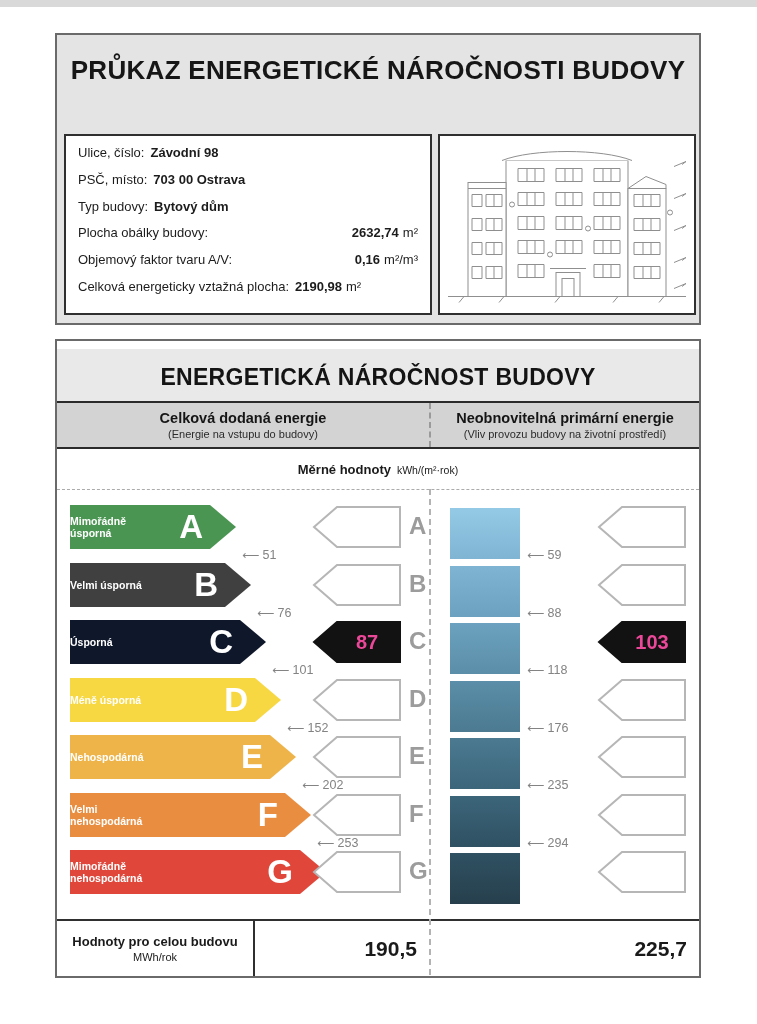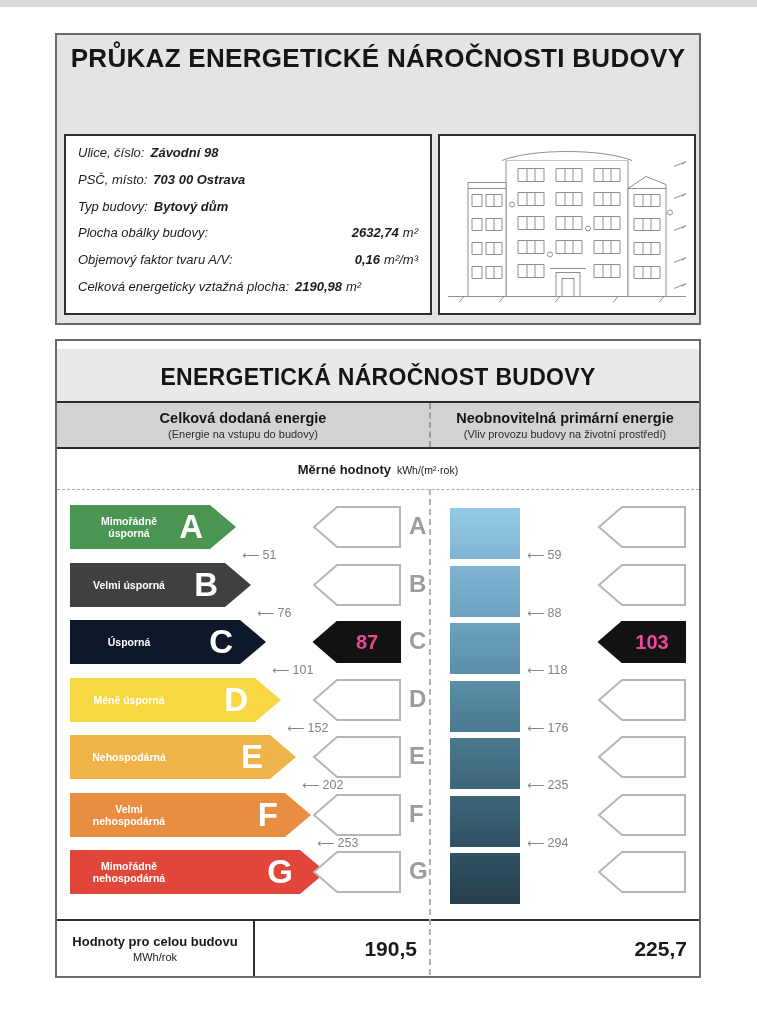--- a/index.html
+++ b/index.html
@@ -8,28 +8,28 @@
     font-family:"Liberation Sans","DejaVu Sans",sans-serif; color:#1a1a1a;
     overflow:hidden;
   }
   .top-strip { position:absolute; top:0; left:0; right:0; height:7px; background:#d9d9d9; }
 
   
   #box1 {
     position:absolute; left:55px; top:33px; width:646px; height:292px;
     background:#e4e4e4; border:2px solid #6a6a6a; box-sizing:border-box;
   }
-  .cert-title { margin-top:8px; text-align:center; font-size:26px; font-weight:bold; color:#161616; letter-spacing:0.3px; }
+  .cert-title { margin-top:20px; text-align:center; font-size:26px; font-weight:bold; color:#161616; letter-spacing:0.3px; }
   .cert-subtitle { margin-top:9px; text-align:center; font-size:11px; font-weight:bold; color:#8f8f8f; padding:0 14px; }
 
   #info-panel {
     position:absolute; left:7px; top:99px; width:368px; height:181px;
     background:#fff; border:2px solid #2f2f2f; box-sizing:border-box; padding:9px 12px 0 12px;
   }
-  .info-row { display:flex; align-items:baseline; height:26.8px; font-size:13px; color:#1c1c1c;font-style:italic; }
+  .info-row { display:flex; align-items:baseline; height:26.8px; font-size:13px; color:#1c1c1c; }
   .info-row .lbl { white-space:nowrap; }
   .info-row .val { font-weight:bold; margin-left:6px; white-space:nowrap; }
   .info-row .unit { margin-left:4px; white-space:nowrap; }
   .info-row.spread .lbl { flex:1; }
 
   #drawing-panel {
     position:absolute; left:381px; top:99px; width:258px; height:181px;
     background:#fff; border:2px solid #2f2f2f; box-sizing:border-box;
   }
   #drawing-panel svg { display:block; width:100%; height:100%; }
@@ -58,21 +58,21 @@
 
   .hdash { position:absolute; top:148px; left:0; width:642px; border-top:1px dashed #ababab; }
   .vdash { position:absolute; top:148px; left:372px; height:486px; border-left:2px dashed #b3b3b3; z-index:6; }
 
   
   .cbar {
     position:absolute; left:13px; height:44px;
     clip-path:polygon(0 0, calc(100% - 26px) 0, 100% 50%, calc(100% - 26px) 100%, 0 100%);
     display:flex; align-items:center;
   }
-  .cbar .rlabel { color:#fff; font-weight:bold; font-size:10.5px; line-height:1.18; padding-left:11px; width:96px;text-align:center; }
+  .cbar .rlabel { color:#fff; font-weight:bold; font-size:10.5px; line-height:1.18; width:96px; }
   .cbar .rletter { position:absolute; right:33px; top:50%; transform:translateY(-50%); color:#fff; font-weight:bold; font-size:33px; }
   .y0{top:164px} .y1{top:222px} .y2{top:279px} .y3{top:337px} .y4{top:394px} .y5{top:452px} .y6{top:509px}
   .w0{width:166px} .w1{width:181px} .w2{width:196px} .w3{width:211px} .w4{width:226px} .w5{width:241px} .w6{width:256px}
   .c0{background:#4a9552} .c1{background:#404040} .c2{background:#0f172a} .c3{background:#f7d843}
   .c4{background:#eeb449} .c5{background:#e98e41} .c6{background:#e0473a}
 
   .thresh { position:absolute; font-size:12.5px; color:#838383; white-space:nowrap; }
   .thresh::before { content:"⟵ "; font-size:12px; }
   .tl0{left:185px;top:207px} .tl1{left:200px;top:265px} .tl2{left:215px;top:322px}
   .tl3{left:230px;top:380px} .tl4{left:245px;top:437px} .tl5{left:260px;top:495px}

